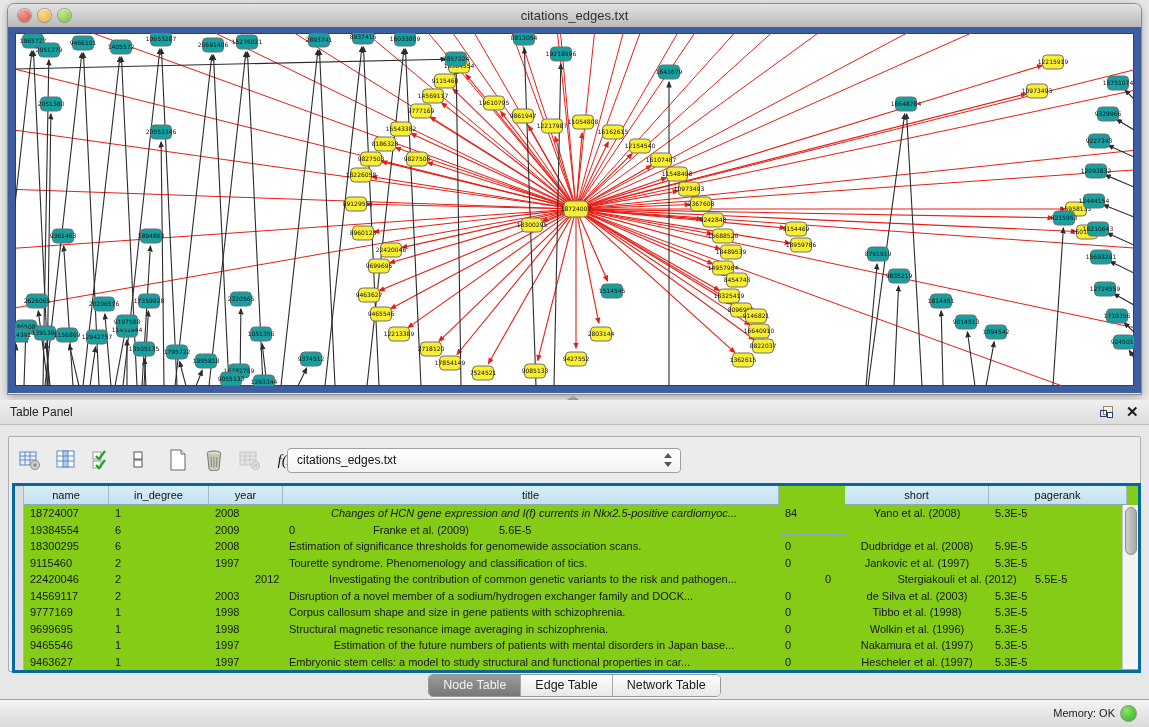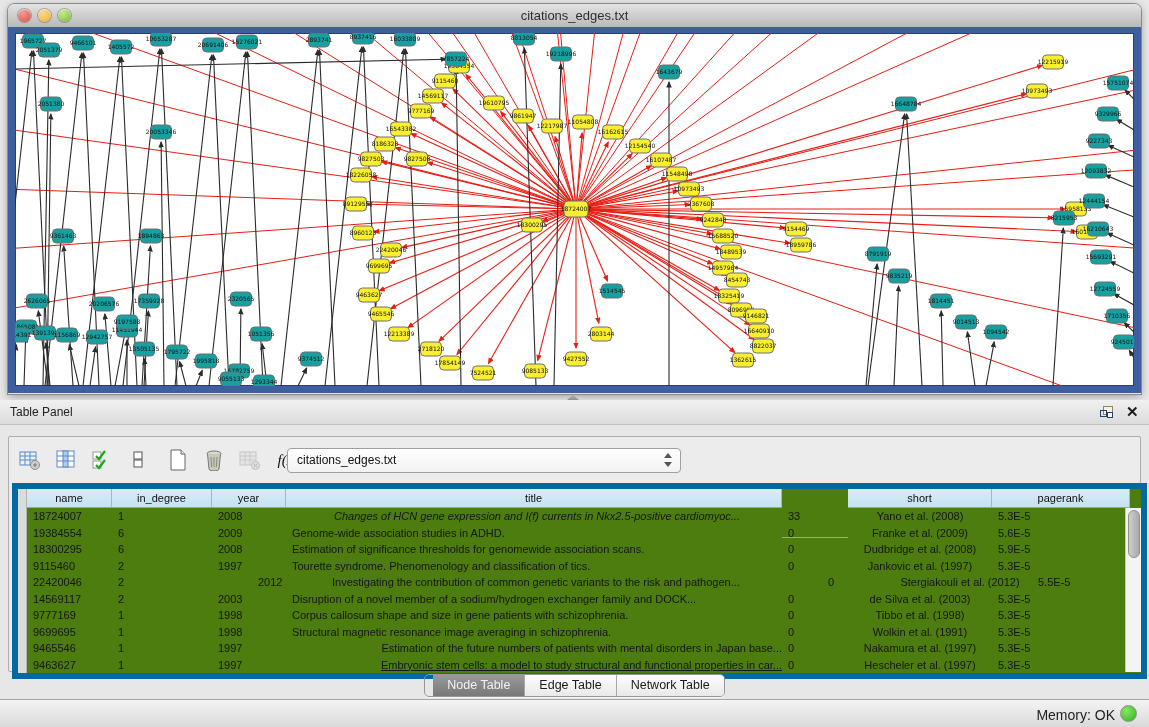--- a/index.html
+++ b/index.html
@@ -33,41 +33,41 @@
   #inner-panel{left:8px;top:436px;width:1131px;height:234px;border:1px solid #adadad;background:#ececec;border-radius:2px;}
   .tool-btn{position:absolute;top:10px;width:26px;height:26px;background:transparent;border:0;padding:0;}
   .tool-btn svg{display:block;margin:auto;}
   #fx-label{font-style:italic;font-family:"Liberation Serif",serif;font-size:15px;color:#111;}
   #table-select{left:278px;top:11px;width:392px;height:23px;background:linear-gradient(#ffffff,#f2f2f2);border:1px solid #9f9f9f;border-radius:4px;}
   #table-select .val{position:absolute;left:9px;top:4px;font-size:12px;color:#111;}
   #table-select .stepper{position:absolute;right:6px;top:3px;width:11px;height:16px;}
   #table-select .stepper .up{position:absolute;top:1px;left:1px;width:0;height:0;border-left:4px solid transparent;border-right:4px solid transparent;border-bottom:5px solid #555;}
   #table-select .stepper .dn{position:absolute;bottom:1px;left:1px;width:0;height:0;border-left:4px solid transparent;border-right:4px solid transparent;border-top:5px solid #555;}
 
-  #table-box{left:3px;top:46px;width:1123px;height:184px;background:#4d7c0f;border:6px solid #0369a1;overflow:hidden;}
+  #table-box{left:3px;top:46px;width:1123px;height:184px;background:#84cc16;border:3px solid #0369a1;overflow:hidden;}
   #row-gutter{left:0;top:0;width:8px;height:100%;background:#dcdcdc;border-right:1px solid #b3b3b3;}
   #tbl{left:9px;top:0;}
   .hdr-row{display:flex;height:19px;}
   .hdr-cell{box-sizing:border-box;background:linear-gradient(#d8edf7,#c4e2f0);border-right:1px solid #9fb9c6;border-bottom:1px solid #8ea9b6;font-size:11px;color:#111;text-align:center;line-height:18px;overflow:hidden;white-space:nowrap;}
   .sort-tri{color:#23557e;font-size:10px;margin-right:2px;}
   .data-row{display:flex;height:16.5px;}
   .data-cell{box-sizing:border-box;font-size:11px;color:#161616;line-height:16.5px;padding-left:6px;overflow:hidden;white-space:nowrap;}
   #vscroll{right:0;top:19px;width:15px;height:164px;background:#f4f4f4;border-left:1px solid #c9c9c9;}
   #vscroll .thumb{position:absolute;left:2px;top:2px;width:10px;height:46px;border-radius:6px;background:linear-gradient(90deg,#cfcfcf,#a8a8a8);border:1px solid #909090;}
 
   
   #tabbar{left:0;top:671px;width:1149px;height:28px;display:flex;align-items:center;justify-content:center;}
-  #seg{display:flex;height:21px;border:1px solid #979797;border-radius:5px;overflow:hidden;box-shadow:0 1px 0 rgba(255,255,255,.7);padding-left:8px;}
+  #seg{display:flex;height:21px;border:1px solid #979797;border-radius:5px;overflow:hidden;box-shadow:0 1px 0 rgba(255,255,255,.7);}
   .seg-btn{border:0;margin:0;height:100%;padding:0 14px;font-size:12.5px;font-family:"Liberation Sans",sans-serif;background:linear-gradient(#fdfdfd,#e9e9e9);color:#1c1c1c;border-right:1px solid #a8a8a8;}
   .seg-btn:last-child{border-right:0;}
   .seg-btn.active{background:linear-gradient(#9a9a9a,#787878);color:#f2f2f2;}
 
   
   #statusbar{left:0;top:699px;width:1149px;height:28px;background:linear-gradient(#f4f4f4,#d9d9d9);border-top:1px solid #a5a5a5;}
-  #memory-label{right:34px;top:7px;font-size:14px;color:#222;}
+  #memory-label{right:34px;top:7px;font-size:11px;color:#222;}
   #memory-dot{right:12px;top:5px;width:15px;height:15px;border-radius:50%;border:1px solid #8f8f8f;background:radial-gradient(circle at 35% 30%,#8ae665,#2db31d);}
 </style>
 </head>
 <body>
 
 <div class="abs" id="net-window">
   <div class="abs" id="titlebar">
     <span class="abs tl" id="tl-close"></span>
     <span class="abs tl" id="tl-min"></span>
     <span class="abs tl" id="tl-zoom"></span>
@@ -756,29 +756,28 @@
           <div class="hdr-cell" style="width: 496px;">title</div>
           <div class="hdr-cell" style="width: 66px; margin-top: 48px;"><span class="sort-tri">△</span>out_de...</div>
           <div class="hdr-cell" style="width: 144px;">short</div>
           <div class="hdr-cell" style="width: 138px;">pagerank</div>
         </div>
         <div class="data-row">
           <div class="data-cell" style="width: 85px; text-align: left;">18724007</div>
           <div class="data-cell" style="width: 100px; text-align: left;">1</div>
           <div class="data-cell" style="width: 74px; text-align: left;">2008</div>
           <div class="data-cell" style="width: 496px; text-align: center; font-style: italic;">Changes of HCN gene expression and I(f) currents in Nkx2.5-positive cardiomyoc...</div>
-          <div class="data-cell" style="width: 66px; text-align: left;">33</div>
+          <div class="data-cell" style="width: 66px; text-align: left;">84</div>
           <div class="data-cell" style="width: 144px; text-align: center; padding-left: 0px;">Yano et al. (2008)</div>
           <div class="data-cell" style="width: 138px; text-align: left;">5.3E-5</div>
         </div>
         <div class="data-row">
           <div class="data-cell" style="width: 85px; text-align: left;">19384554</div>
           <div class="data-cell" style="width: 100px; text-align: left;">6</div>
           <div class="data-cell" style="width: 74px; text-align: left;">2009</div>
-          <div class="data-cell" style="width: 496px; text-align: left;">Genome-wide association studies in ADHD.</div>
           <div class="data-cell" style="width: 66px; text-align: left;">0</div>
           <div class="data-cell" style="width: 144px; text-align: center; padding-left: 0px;">Franke et al. (2009)</div>
           <div class="data-cell" style="width: 138px; text-align: left;">5.6E-5</div>
         </div>
         <div class="data-row">
           <div class="data-cell" style="width: 85px; text-align: left;">18300295</div>
           <div class="data-cell" style="width: 100px; text-align: left;">6</div>
           <div class="data-cell" style="width: 74px; text-align: left;">2008</div>
           <div class="data-cell" style="width: 496px; text-align: left;">Estimation of significance thresholds for genomewide association scans.</div>
           <div class="data-cell" style="width: 66px; text-align: left;">0</div>
@@ -820,37 +819,37 @@
           <div class="data-cell" style="width: 66px; text-align: left;">0</div>
           <div class="data-cell" style="width: 144px; text-align: center; padding-left: 0px;">Tibbo et al. (1998)</div>
           <div class="data-cell" style="width: 138px; text-align: left;">5.3E-5</div>
         </div>
         <div class="data-row">
           <div class="data-cell" style="width: 85px; text-align: left;">9699695</div>
           <div class="data-cell" style="width: 100px; text-align: left;">1</div>
           <div class="data-cell" style="width: 74px; text-align: left;">1998</div>
           <div class="data-cell" style="width: 496px; text-align: left;">Structural magnetic resonance image averaging in schizophrenia.</div>
           <div class="data-cell" style="width: 66px; text-align: left;">0</div>
-          <div class="data-cell" style="width: 144px; text-align: center; padding-left: 0px;">Wolkin et al. (1991)</div>
+          <div class="data-cell" style="width: 144px; text-align: center; padding-left: 0px;">Wolkin et al. (1996)</div>
           <div class="data-cell" style="width: 138px; text-align: left;">5.3E-5</div>
         </div>
         <div class="data-row">
           <div class="data-cell" style="width: 85px; text-align: left;">9465546</div>
           <div class="data-cell" style="width: 100px; text-align: left;">1</div>
           <div class="data-cell" style="width: 74px; text-align: left;">1997</div>
-          <div class="data-cell" style="width: 496px; text-align: right;">Estimation of the future numbers of patients with mental disorders in Japan base...</div>
+          <div class="data-cell" style="width: 496px; text-align: center;">Estimation of the future numbers of patients with mental disorders in Japan base...</div>
           <div class="data-cell" style="width: 66px; text-align: left;">0</div>
           <div class="data-cell" style="width: 144px; text-align: center; padding-left: 0px;">Nakamura et al. (1997)</div>
           <div class="data-cell" style="width: 138px; text-align: left;">5.3E-5</div>
         </div>
         <div class="data-row">
           <div class="data-cell" style="width: 85px; text-align: left;">9463627</div>
           <div class="data-cell" style="width: 100px; text-align: left;">1</div>
           <div class="data-cell" style="width: 74px; text-align: left;">1997</div>
-          <div class="data-cell" style="width: 496px; text-align: right; text-decoration: underline;">Embryonic stem cells: a model to study structural and functional properties in car...</div>
+          <div class="data-cell" style="width: 496px; text-align: left;">Embryonic stem cells: a model to study structural and functional properties in car...</div>
           <div class="data-cell" style="width: 66px; text-align: left;">0</div>
           <div class="data-cell" style="width: 144px; text-align: center; padding-left: 0px;">Hescheler et al. (1997)</div>
           <div class="data-cell" style="width: 138px; text-align: left;">5.3E-5</div>
         </div>
       </div>
     <div class="abs" id="vscroll">
         <span class="thumb"></span>
       </div>
   </div>
 </div>

